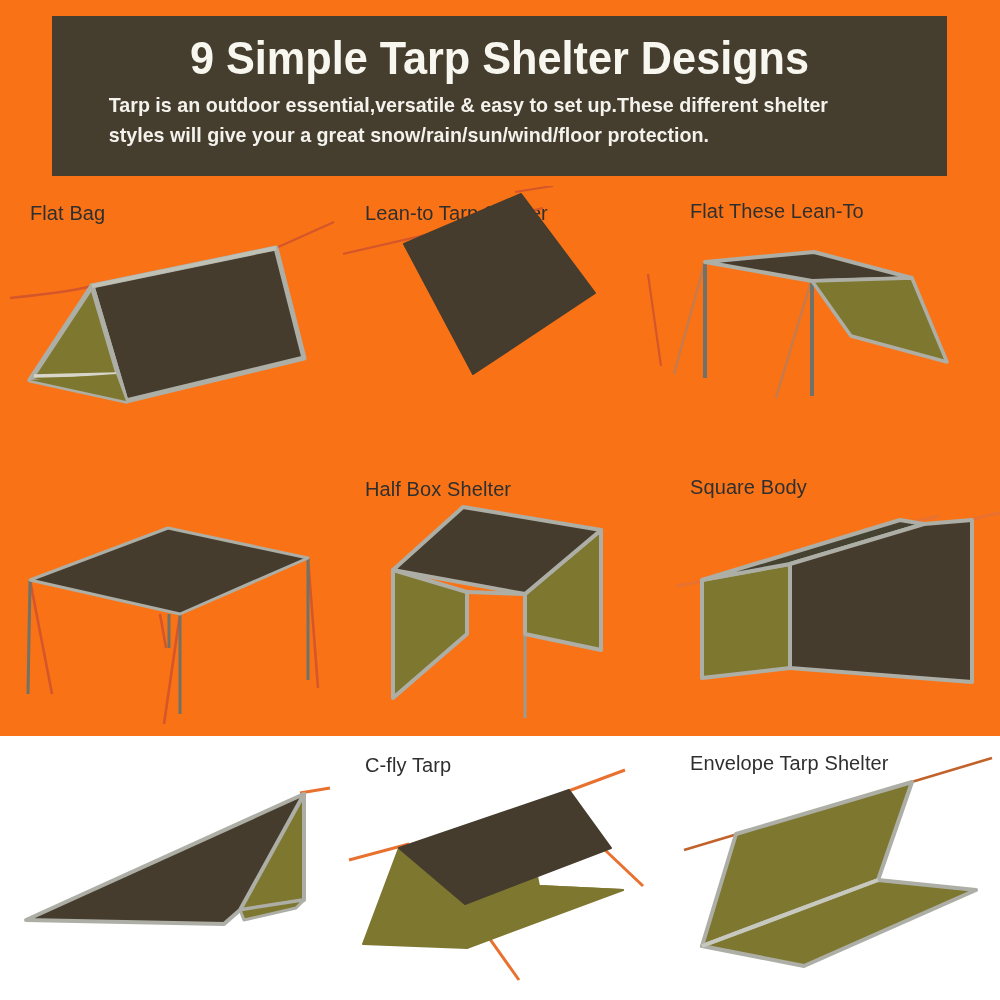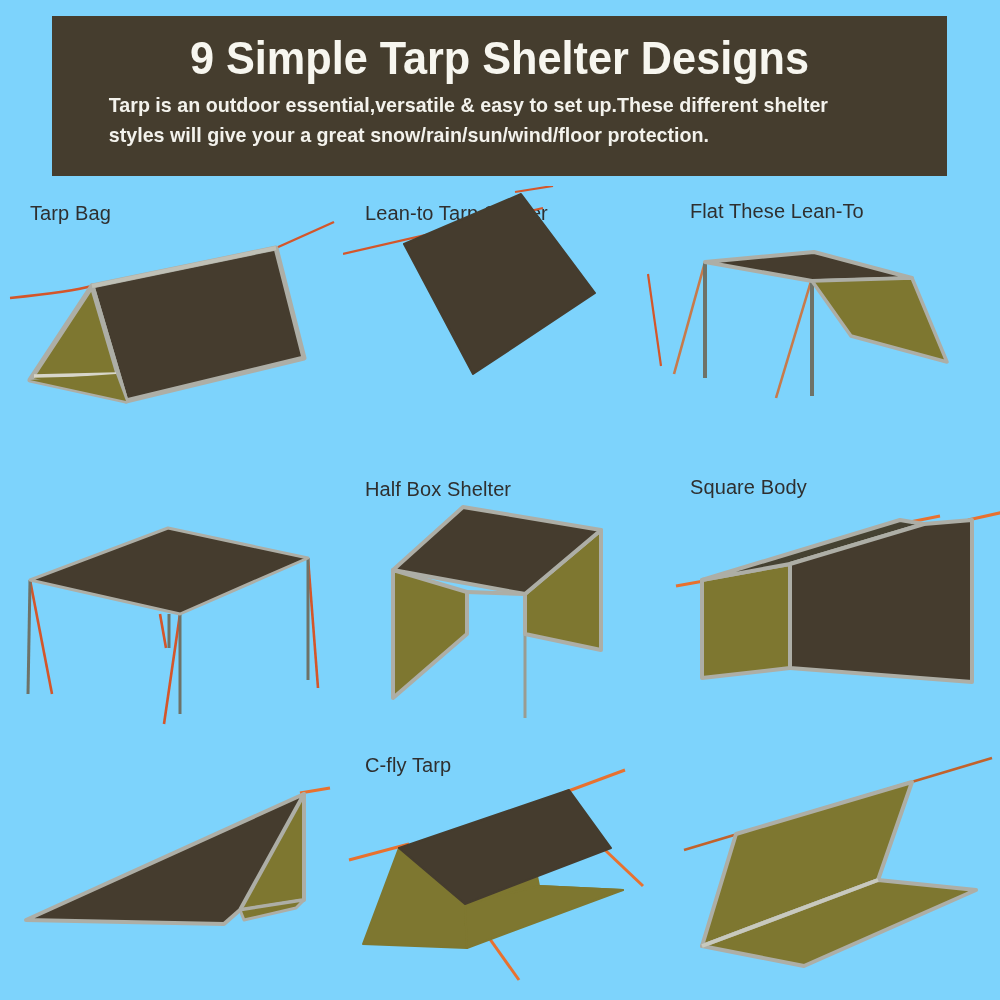--- a/index.html
+++ b/index.html
@@ -5,22 +5,22 @@
   * { box-sizing: border-box; }
   html, body {
     margin: 0; padding: 0;
     width: 1000px; height: 1000px;
     background: #ffffff;
     font-family: "Liberation Sans", sans-serif;
     overflow: hidden;
   }
   #page {
     position: relative;
-    width: 1000px; height: 1000px;
-    background: #7dd3fc;
+    width: 1000px; height: 736px;
+    background: #f97316;
   }
 
   
   .banner {
     position: absolute;
     left: 52px; top: 16px;
     width: 895px; height: 160px;
     background: #453D2E;
     padding: 8px 26px 0 26px;
   }
@@ -95,21 +95,21 @@
     <div class="banner-title">9 Simple Tarp Shelter Designs</div>
     <div class="banner-sub">
       <span>Tarp is an outdoor essential,versatile &amp; easy to set up.These different shelter</span>
       <span>styles will give your a great snow/rain/sun/wind/floor protection.</span>
     </div>
   </div>
 
   <div class="grid">
 
     <div class="cell r0 c0">
-      <div class="cell-label lbl-pad-a">Tarp Bag</div>
+      <div class="cell-label lbl-pad-a">Flat Bag</div>
       <div class="cell-figure">
         <svg viewBox="0 0 333 271" xmlns="http://www.w3.org/2000/svg">
 
           <path d="M2,112 C40,108 70,104 84,100" fill="none" stroke="#D4562A" stroke-width="2.4"></path>
           <path d="M268,62 C290,52 308,44 326,36" fill="none" stroke="#D4562A" stroke-width="2.4"></path>
 
           <polygon points="84,100 268,62 296,172 118,215" fill="#453C2E" stroke="#ADAEA6" stroke-width="5" stroke-linejoin="round"></polygon>
 
           <polygon points="84,100 118,215 22,194" fill="#7E7730" stroke="#ADAEA6" stroke-width="5" stroke-linejoin="round"></polygon>
 
@@ -238,20 +238,21 @@
           <polygon points="56,110 122,166 280,152 196,148 190,118" fill="#7E7730" stroke="#7E7730" stroke-width="2" stroke-linejoin="round"></polygon>
           <polygon points="56,110 122,166 124,210 20,206" fill="#7E7730" stroke="#7E7730" stroke-width="2" stroke-linejoin="round"></polygon>
           <polygon points="122,166 124,210 280,152 196,148" fill="#7E7730" stroke="#7E7730" stroke-width="2" stroke-linejoin="round"></polygon>
 
           <polygon points="56,110 226,52 268,110 122,166" fill="#453C2E" stroke="#453C2E" stroke-width="2" stroke-linejoin="round"></polygon>
         </svg>
       </div>
     </div>
 
     <div class="cell r2 c2">
+      <div class="cell-label lbl-pad-b">Envelope Tarp Shelter</div>
       <div class="cell-figure">
         <svg viewBox="0 0 333 271" xmlns="http://www.w3.org/2000/svg">
 
           <path d="M12,112 L320,20" fill="none" stroke="#C2622B" stroke-width="2.6"></path>
 
           <polygon points="64,96 240,44 206,142 30,208" fill="#7E7730" stroke="#ADAEA6" stroke-width="4" stroke-linejoin="round"></polygon>
 
           <polygon points="206,142 304,152 132,228 30,208" fill="#7E7730" stroke="#ADAEA6" stroke-width="4" stroke-linejoin="round"></polygon>
 
           <path d="M30,208 L206,142" fill="none" stroke="#C8C9BE" stroke-width="4"></path>

